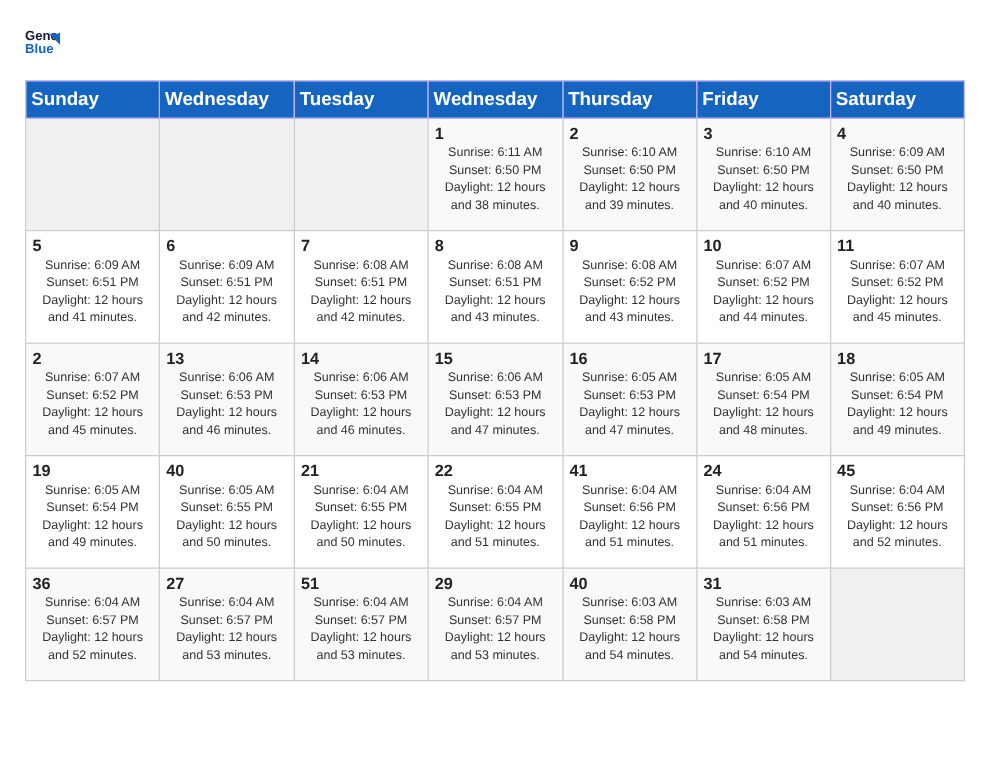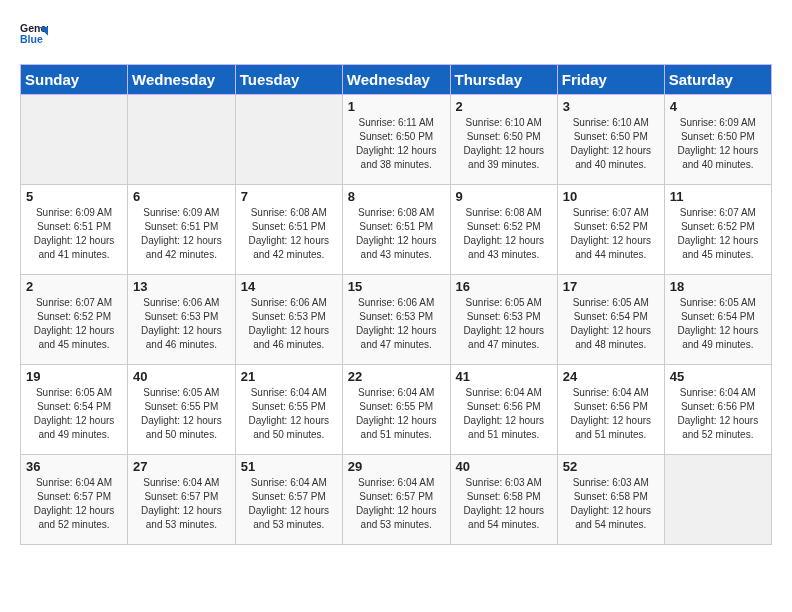--- a/index.html
+++ b/index.html
@@ -330,21 +330,21 @@
 and 53 minutes.</div>
         </td>
         <td>
           <span class="day-num">40</span>
           <div class="day-info" style="white-space: pre-line;">Sunrise: 6:03 AM
 Sunset: 6:58 PM
 Daylight: 12 hours
 and 54 minutes.</div>
         </td>
         <td>
-          <span class="day-num">52</span>
+          <span class="day-num">31</span>
           <div class="day-info" style="white-space: pre-line;">Sunrise: 6:03 AM
 Sunset: 6:58 PM
 Daylight: 12 hours
 and 54 minutes.</div>
         </td>
         <td class="empty"></td>
       </tr>
     </tbody>
 </table>
 

